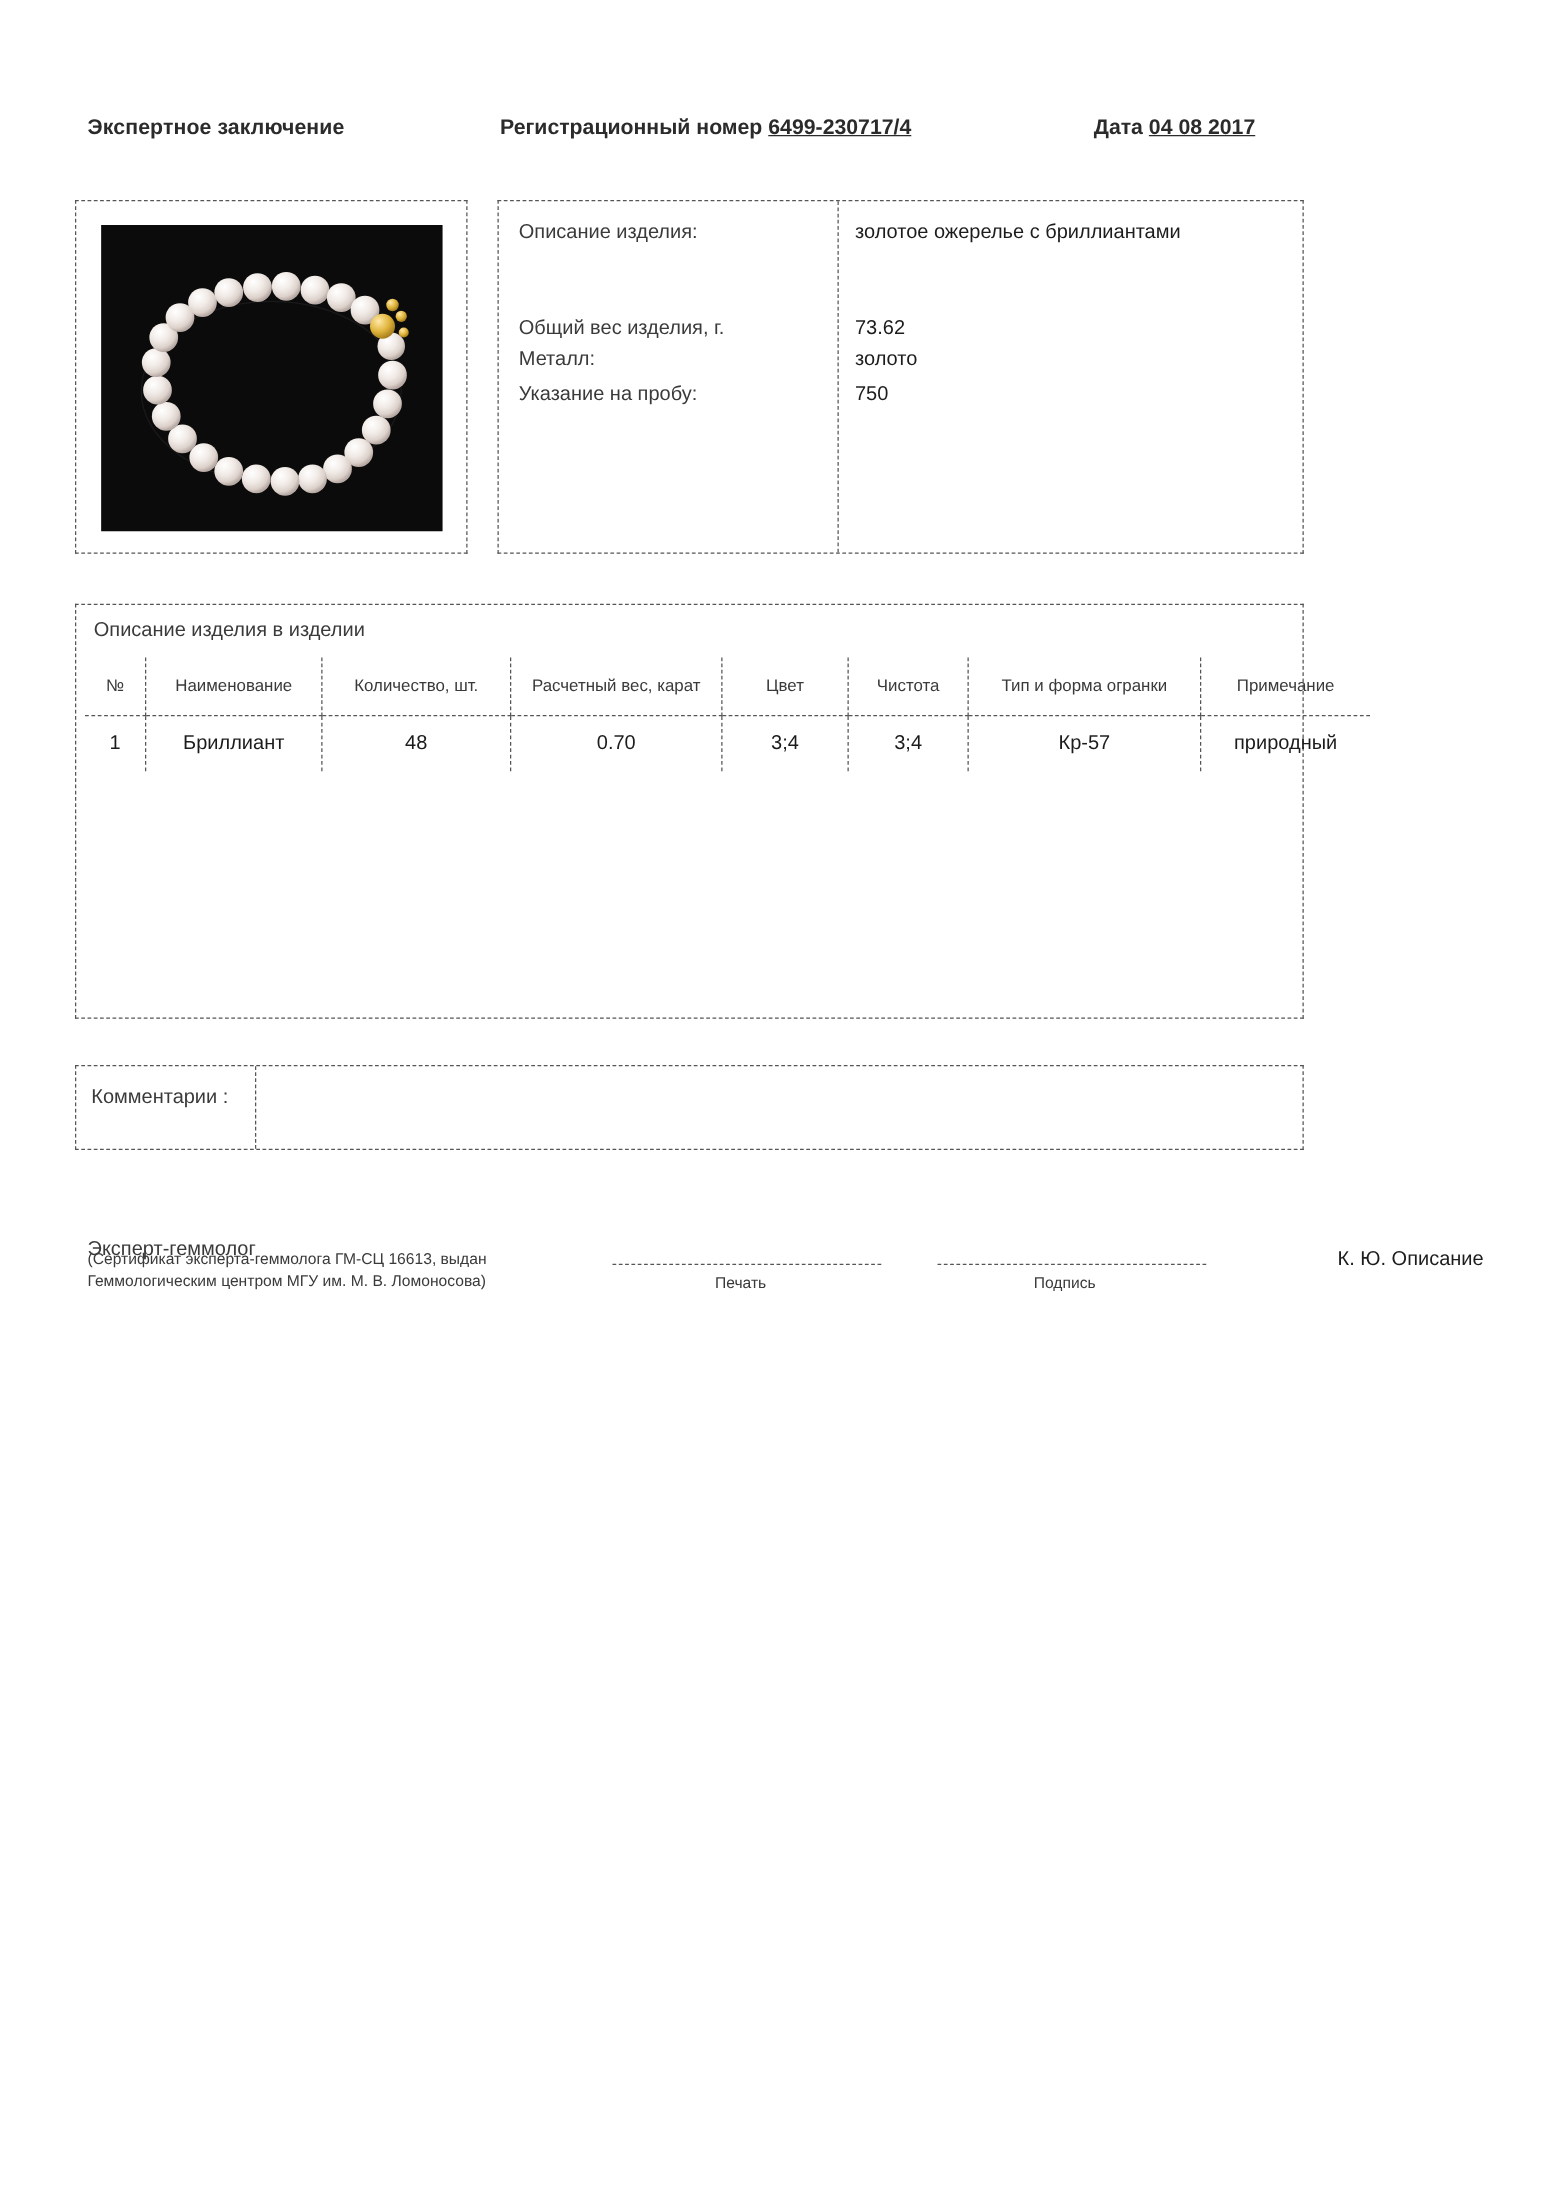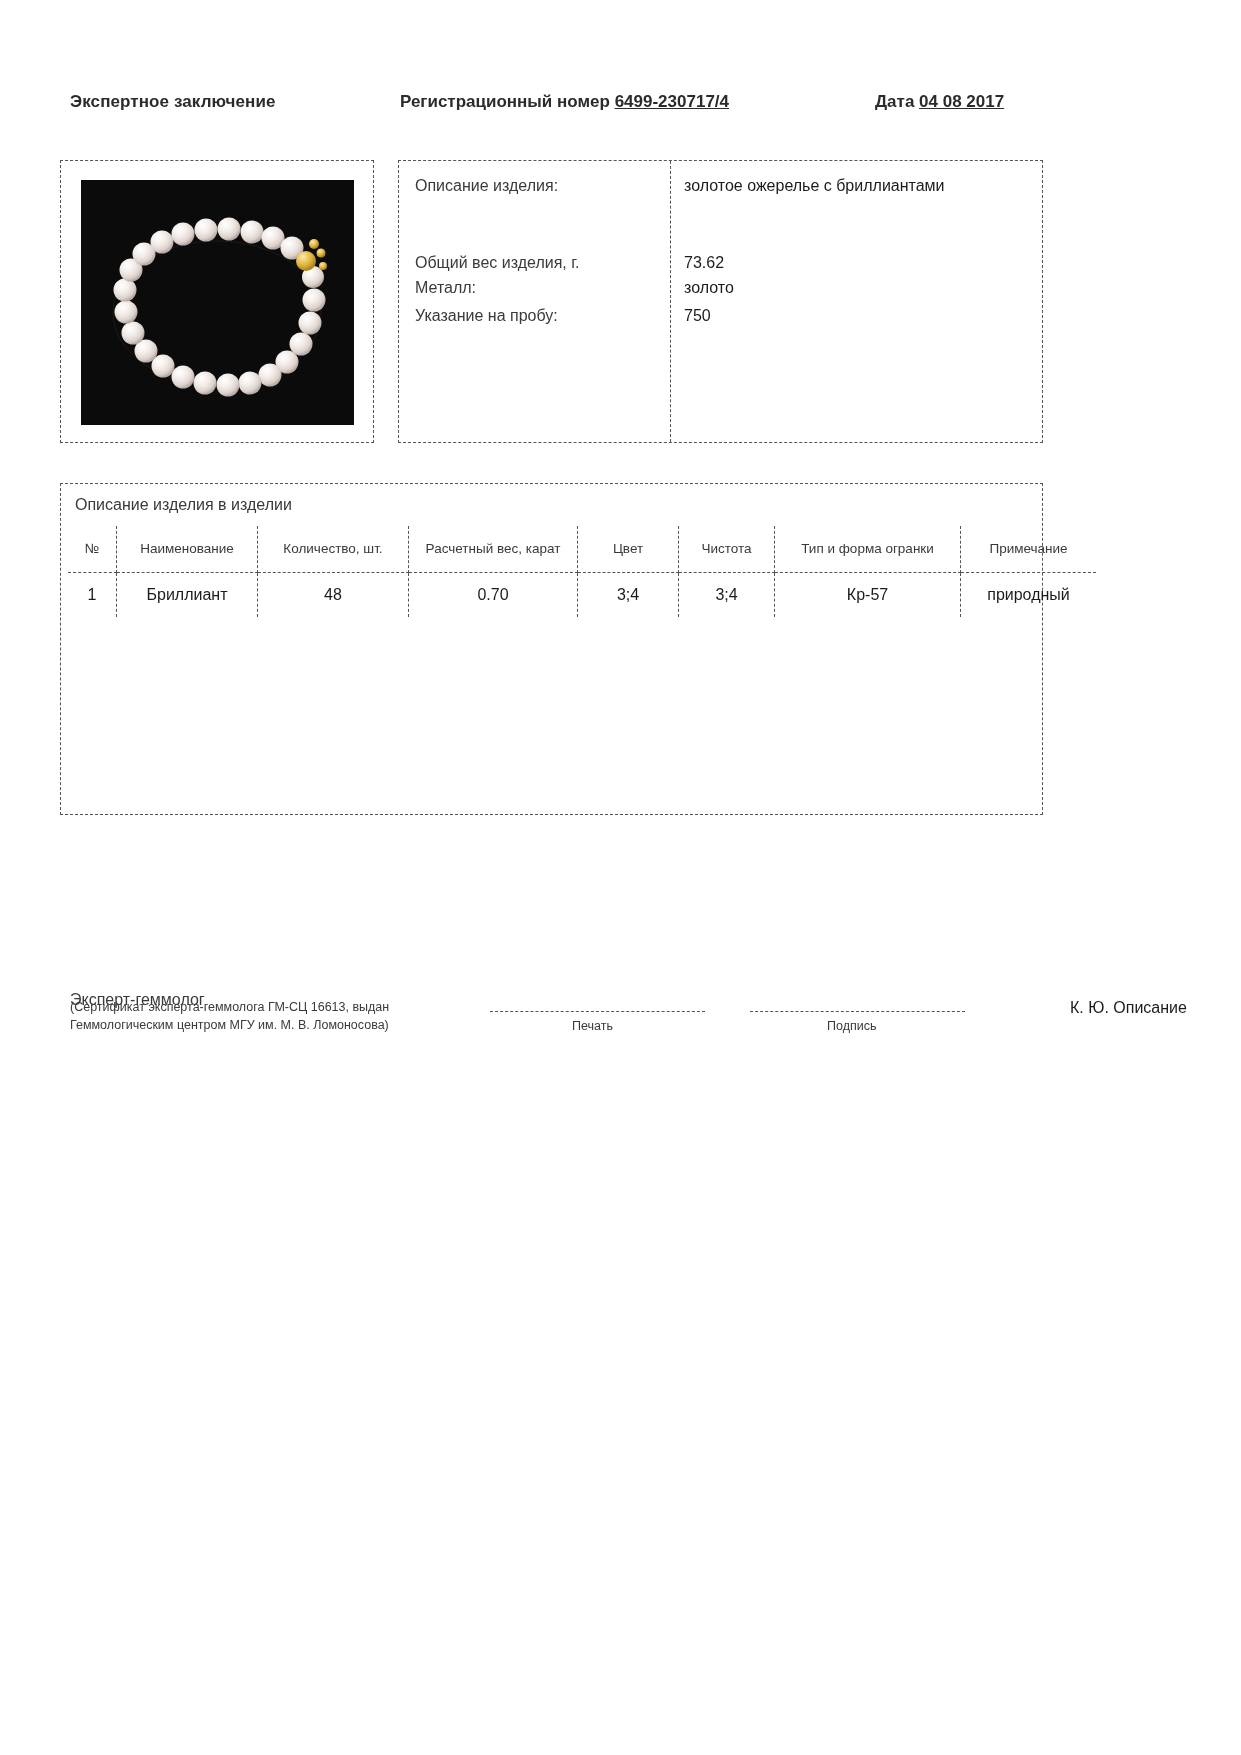--- a/index.html
+++ b/index.html
@@ -365,20 +365,24 @@
           <td>0.70</td>
           <td>3;4</td>
           <td>3;4</td>
           <td>Кр-57</td>
           <td>природный</td>
         </tr>
       </tbody>
     </table>
   </div>
 
+  <div class="comments-box">
+    <div class="comments-label">Комментарии :</div>
+    <div class="comments-divider"></div>
+  </div>
 
   <div class="footer">
     <div class="expert-title">Эксперт-геммолог</div>
     <div class="expert-cert">(Сертификат эксперта-геммолога ГМ-СЦ 16613, выдан Геммологическим центром МГУ им. М. В. Ломоносова)</div>
 
     <div class="sig-line" style="left:420px; top:36px; width:215px;"></div>
     <div class="sig-caption" style="left:502px; top:44px;">Печать</div>
 
     <div class="sig-line" style="left:680px; top:36px; width:215px;"></div>
     <div class="sig-caption" style="left:757px; top:44px;">Подпись</div>

